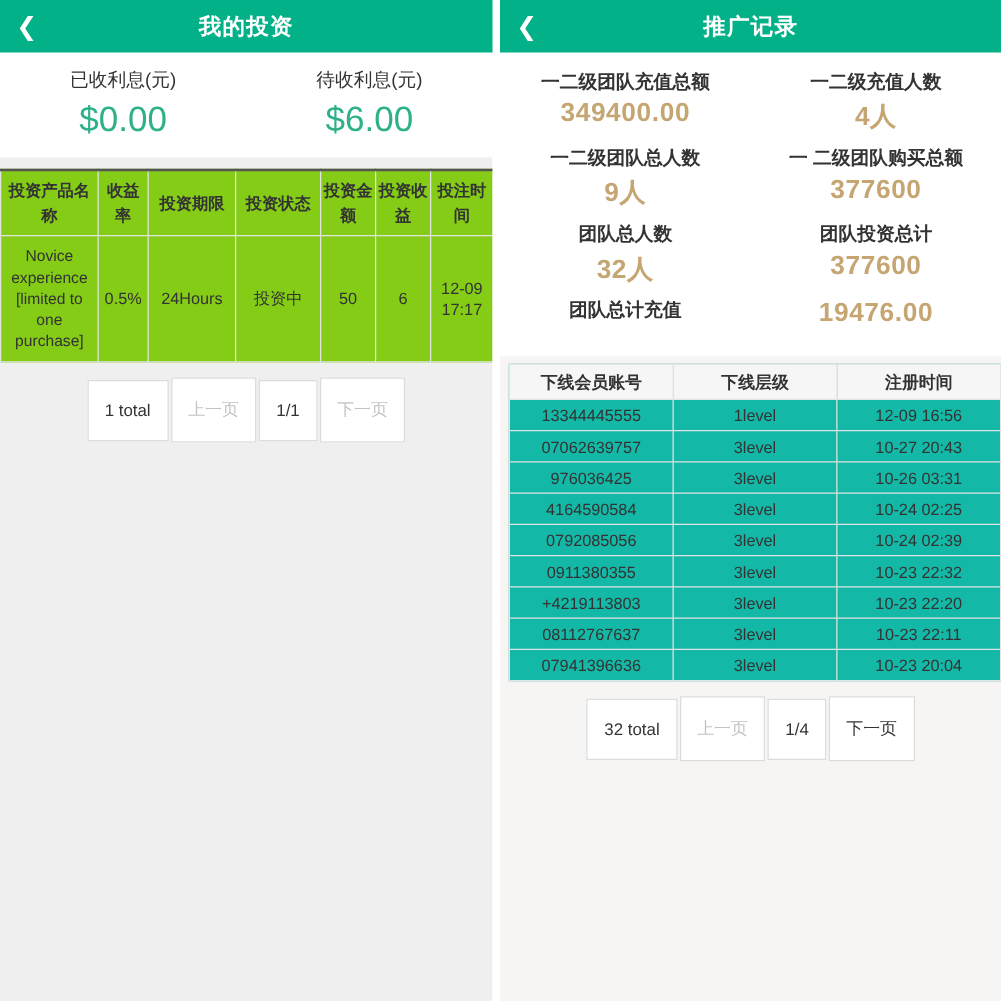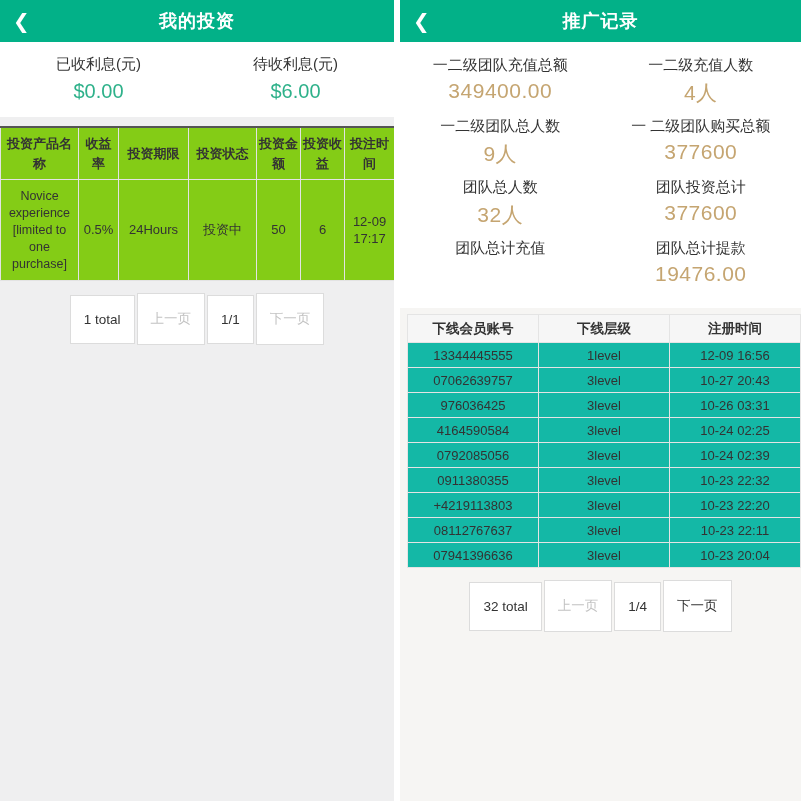--- a/index.html
+++ b/index.html
@@ -33,21 +33,21 @@
   }
 
   
   .summary {
     background:#ffffff;
     display:flex;
     padding:13px 0 14px;
   }
   .summary .cell { flex:1; text-align:center; }
   .summary .lbl { font-size:15px; color:#333; margin-bottom:6px; }
-  .summary .val { font-size:20px; color:#2eb18a; }
+  .summary .val { font-size:28px; color:#2eb18a; }
 
   .gap8 { height:9px; }
 
   
   .inv-table {
     width:100%; border-collapse:collapse; background:#84cc16;
     border-top:2px solid #555; table-layout:fixed;
   }
   .inv-table th, .inv-table td {
     border:1px solid #e3e3e3; border-top:none;
@@ -75,20 +75,21 @@
     min-width:44px; text-align:center;
   }
   .pg-box.disabled { color:#c3c3c3; cursor:default; }
   .pg-box.enabled  { color:#333; cursor:pointer; }
 
   
   .stats {
     background:#ffffff;
     display:grid; grid-template-columns:1fr 1fr;
     padding:10px 0 16px;
+    font-weight:bold;
   }
   .stats .cell { text-align:center; padding:4px 0 6px; }
   .stats .lbl  { font-size:15px; color:#333; margin-bottom:4px; }
   .stats .val  { font-size:21px; color:#c5a571; letter-spacing:0.5px; }
 
   
   .ref-wrap { padding-left:7px; margin-top:6px; }
   .ref-table {
     width:100%; border-collapse:collapse; background:#14b8a6; table-layout:fixed;
   }
@@ -184,21 +185,20 @@
       <div class="val">32人</div>
     </div>
     <div class="cell">
       <div class="lbl">团队投资总计</div>
       <div class="val">377600</div>
     </div>
     <div class="cell">
       <div class="lbl">团队总计充值</div>
     </div>
     <div class="cell">
-      <div class="lbl">团队总计提款</div>
       <div class="val">19476.00</div>
     </div>
   </div>
 
   <div class="ref-wrap">
     <table class="ref-table">
       <thead>
         <tr>
           <th>下线会员账号</th>
           <th>下线层级</th>

